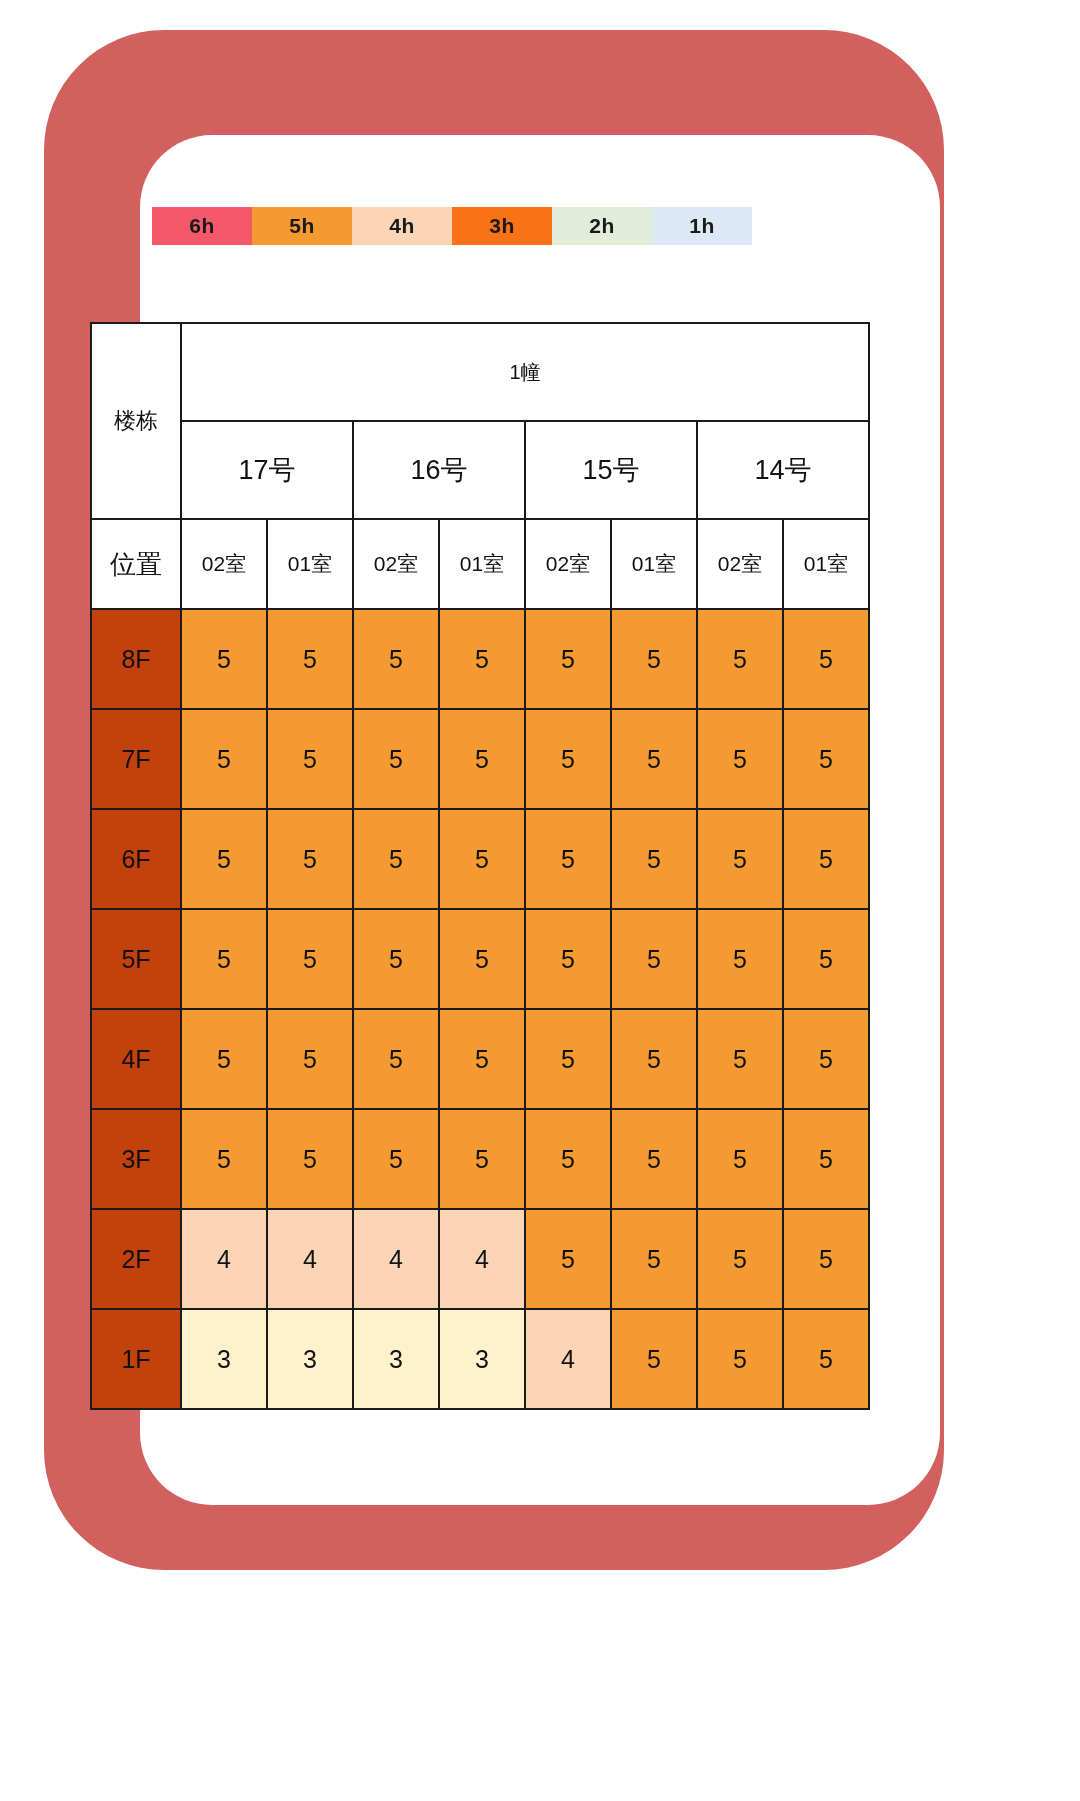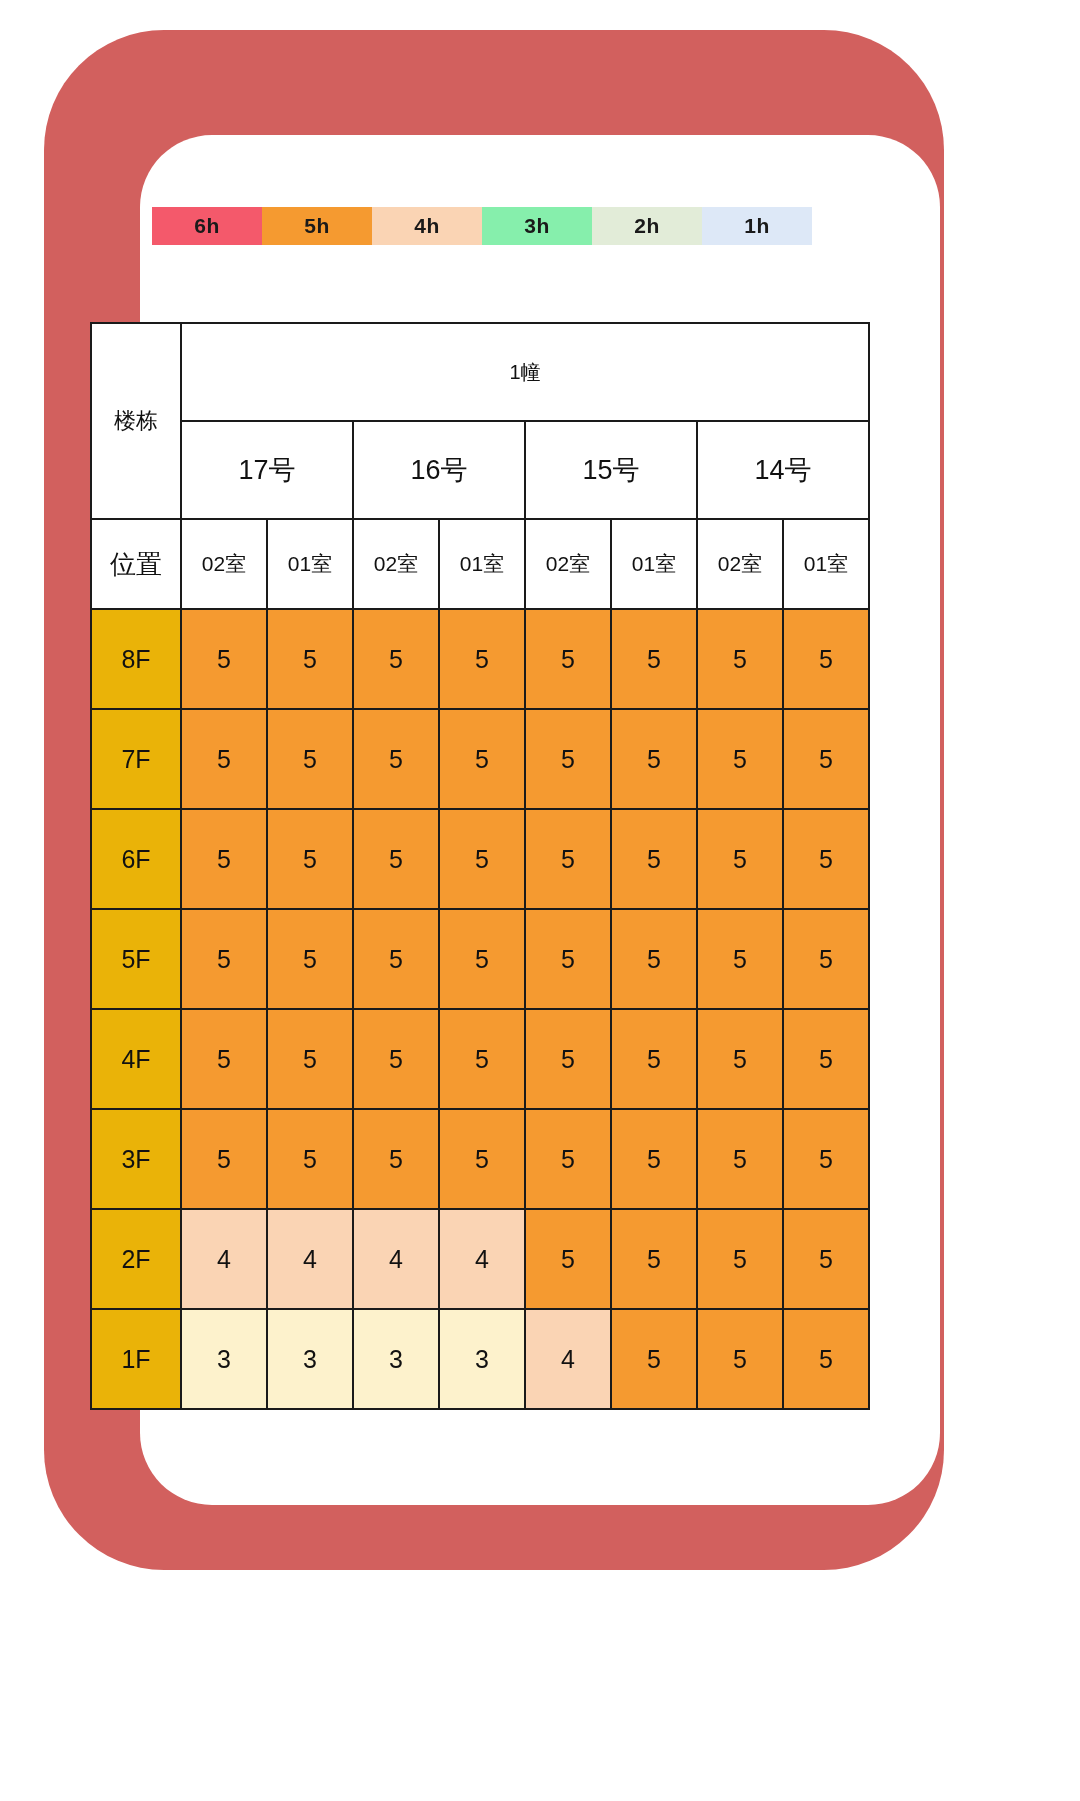--- a/index.html
+++ b/index.html
@@ -35,21 +35,21 @@
     border-radius: 72px;
     box-sizing: border-box;
     overflow: hidden;
   }
 
   
   #legend {
     position: absolute;
     left: 152px;
     top: 207px;
-    width: 660px;
+    width: 600px;
     height: 38px;
     display: flex;
   }
   .legend-cell {
     flex: 1 1 0;
     display: flex;
     align-items: center;
     justify-content: center;
     font-size: 21px;
     font-weight: bold;
@@ -90,39 +90,39 @@
   .hdr-pos-label {
     font-size: 26px;
   }
   .hdr-room {
     font-size: 21px;
     height: 88px;
   }
   .floor-label {
     font-size: 25px;
     height: 98px;
-    background: #eab308;
+    background: #c2410c;
   }
   .val-cell {
     font-size: 25px;
     height: 98px;
   }
 </style>
 </head>
 <body>
 
 <div id="card-frame">
   <div id="card-inner"></div>
 </div>
 
 <div id="legend">
     <div class="legend-cell" style="background: rgb(244, 89, 107);">6h</div>
     <div class="legend-cell" style="background: rgb(245, 154, 48);">5h</div>
     <div class="legend-cell" style="background: rgb(250, 212, 180); text-align: right;">4h</div>
-    <div class="legend-cell" style="background: #86efac;">3h</div>
+    <div class="legend-cell" style="background: #f97316;">3h</div>
     <div class="legend-cell" style="background: rgb(226, 236, 216);">2h</div>
     <div class="legend-cell" style="background: rgb(221, 232, 247);">1h</div>
   </div>
 
 <table id="sun-table">
   <tbody>
       <tr>
         <td class="hdr-building-label" rowspan="2">楼栋</td>
         <td class="hdr-block" colspan="8">1幢</td>
       </tr>

